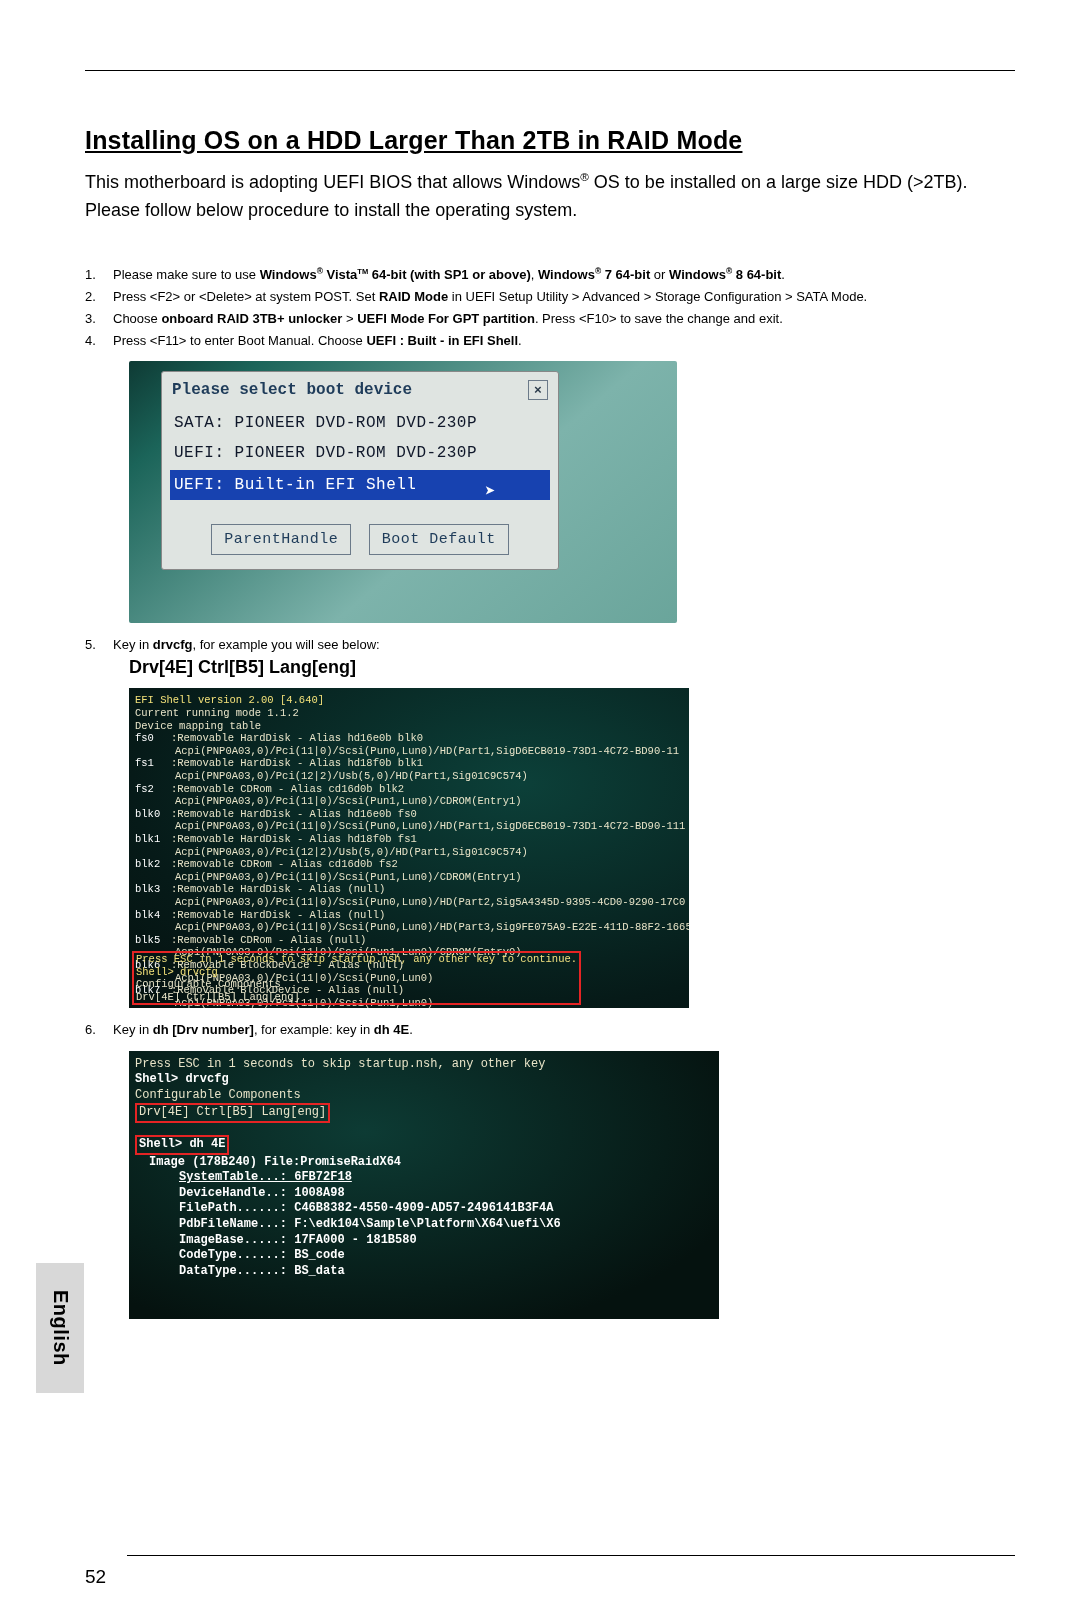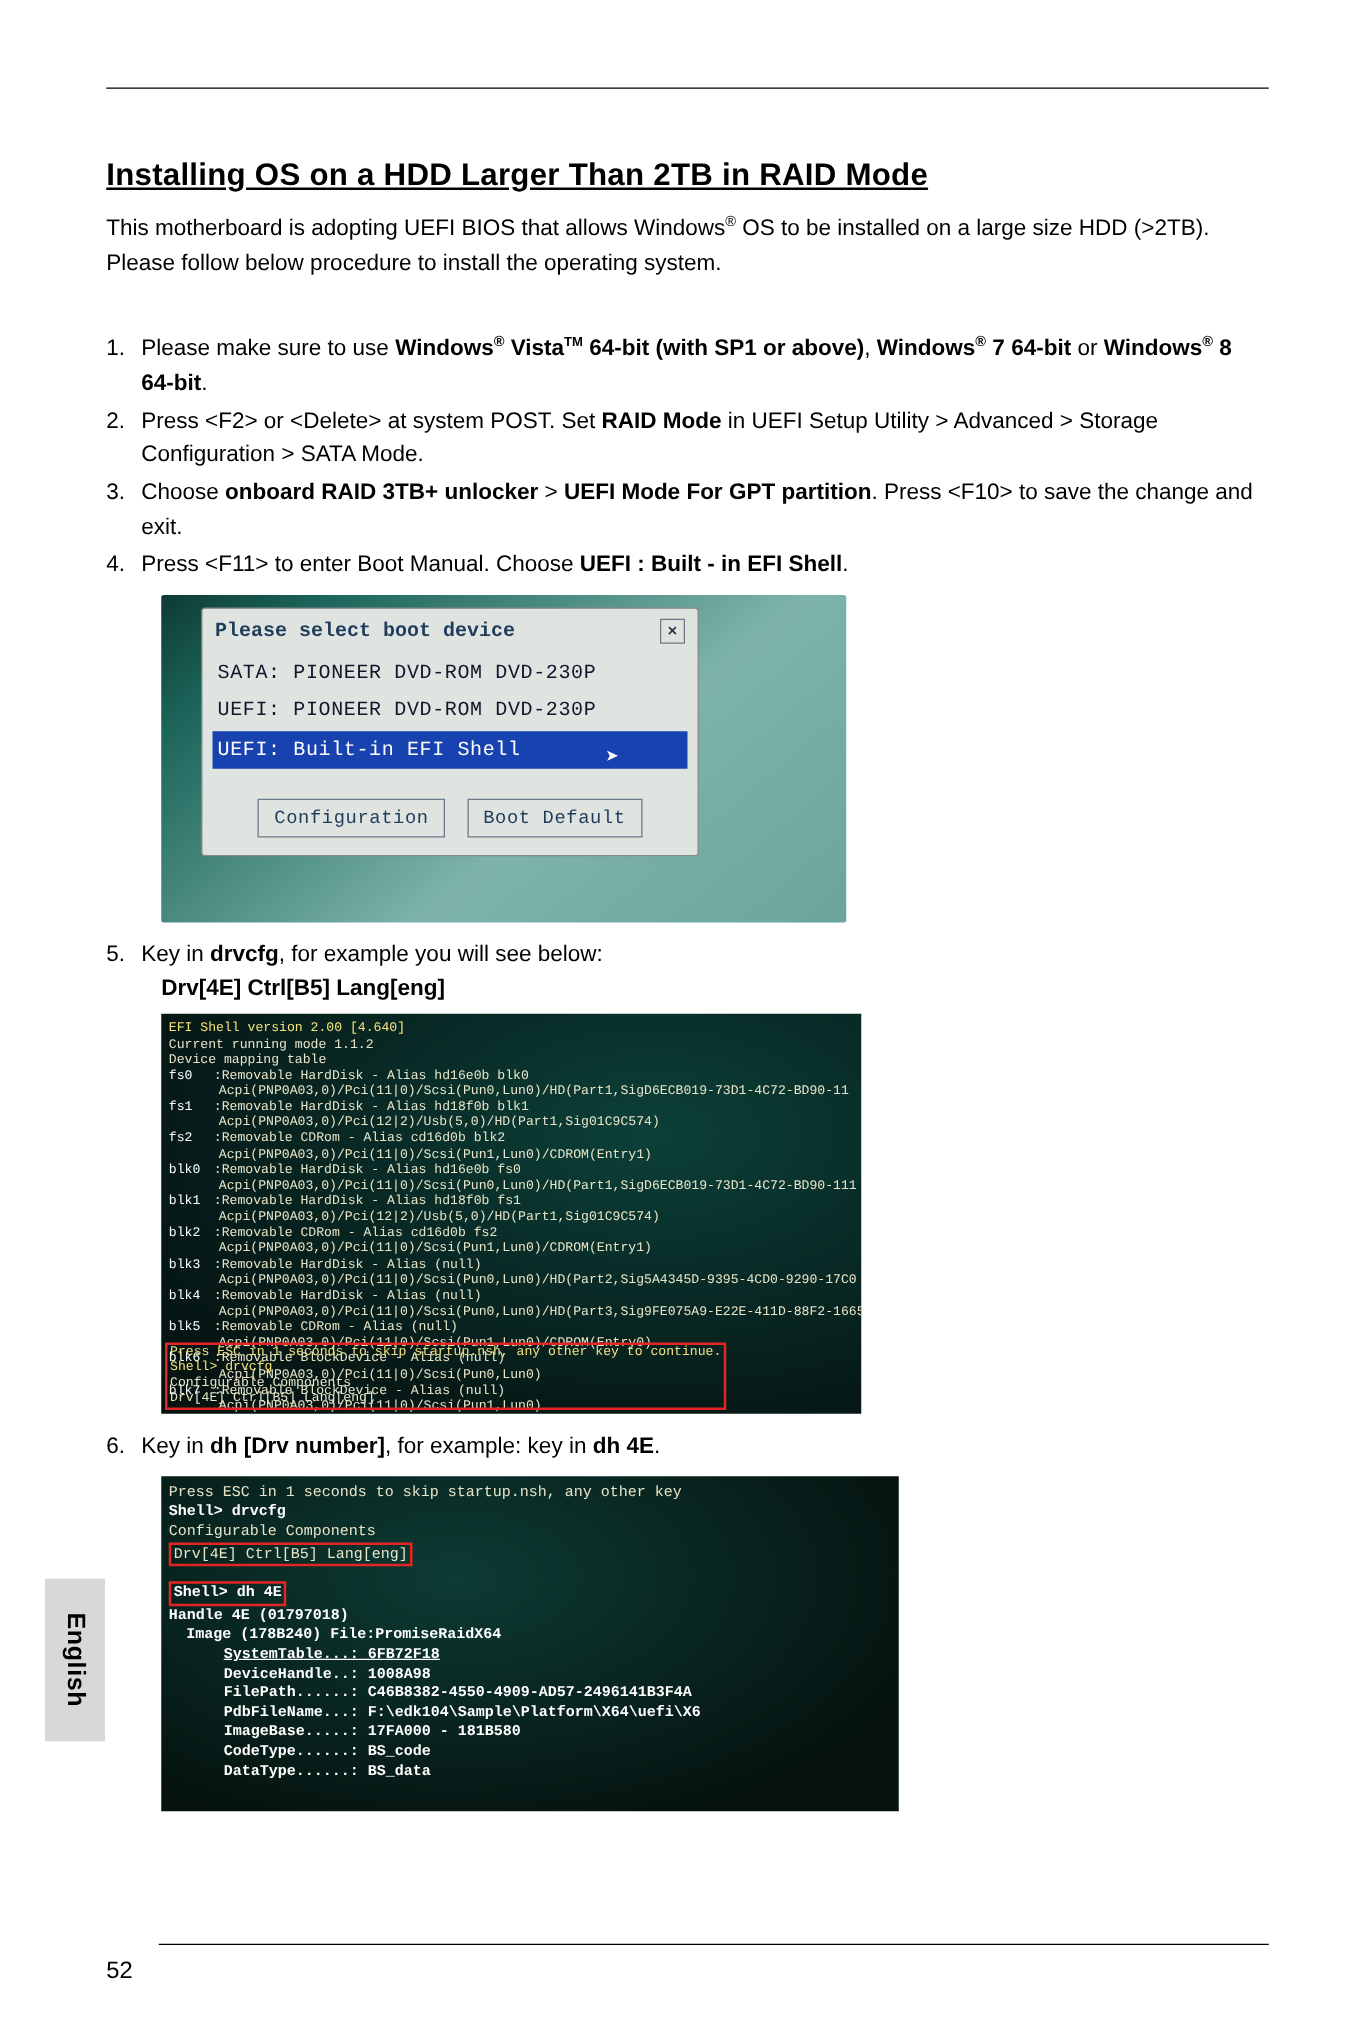--- a/index.html
+++ b/index.html
@@ -27,21 +27,21 @@
     letter-spacing: 0.2px;
   }
   .intro {
     font-size: 18px;
     line-height: 1.55;
     margin-bottom: 40px;
   }
   ol.steps {
     list-style: none;
     counter-reset: step;
-    font-size: 18px;
+    font-size: 13px;
     line-height: 1.55;
   }
   ol.steps > li {
     counter-increment: step;
     position: relative;
     padding-left: 28px;
     margin-bottom: 2px;
   }
   ol.steps > li::before {
     content: counter(step) ". ";
@@ -231,21 +231,21 @@
           <span>Please select boot device</span>
           <span class="boot-close">×</span>
         </div>
         <div class="boot-line">SATA: PIONEER DVD-ROM DVD-230P</div>
         <div class="boot-line">UEFI: PIONEER DVD-ROM DVD-230P</div>
         <div class="boot-line boot-sel">
           <span>UEFI: Built-in EFI Shell</span>
           <span class="cursor">➤</span>
         </div>
         <div class="boot-btns">
-          <span class="boot-btn">Configuration</span>
+          <span class="boot-btn">ParentHandle</span>
           <span class="boot-btn">Boot Default</span>
         </div>
       </div>
     </div>
   </div>
 
   <ol class="steps" start="5" style="counter-reset: step 4;">
     <li>
       <span>Key in </span><b>drvcfg</b><span>, for example you will see below:</span>
     </li>
@@ -296,21 +296,20 @@
   </ol>
 
   <div class="fig">
     <div class="shell2">
       <div class="ln">Press ESC in 1 seconds to skip startup.nsh, any other key</div>
       <div class="ln y">Shell&gt; drvcfg</div>
       <div class="ln">Configurable Components</div>
       <div class="ln"><span class="redbox1">Drv[4E]  Ctrl[B5]  Lang[eng]</span></div>
       <div style="height: 12px;"></div>
       <div class="ln"><span class="redbox2"><span class="y">Shell&gt; dh 4E</span></span></div>
-      <div class="ln y">Handle 4E (01797018)</div>
       <div class="ln y" style="padding-left:14px;">Image (178B240)   File:PromiseRaidX64</div>
       <div class="ln y" style="padding-left:44px;text-decoration:underline;">SystemTable...: 6FB72F18</div>
       <div class="ln y" style="padding-left:44px;">DeviceHandle..: 1008A98</div>
       <div class="ln y" style="padding-left:44px;">FilePath......: C46B8382-4550-4909-AD57-2496141B3F4A</div>
       <div class="ln y" style="padding-left:44px;">PdbFileName...: F:\edk104\Sample\Platform\X64\uefi\X6</div>
       <div class="ln y" style="padding-left:44px;">ImageBase.....: 17FA000 - 181B580</div>
       <div class="ln y" style="padding-left:44px;">CodeType......: BS_code</div>
       <div class="ln y" style="padding-left:44px;">DataType......: BS_data</div>
 
     </div>

